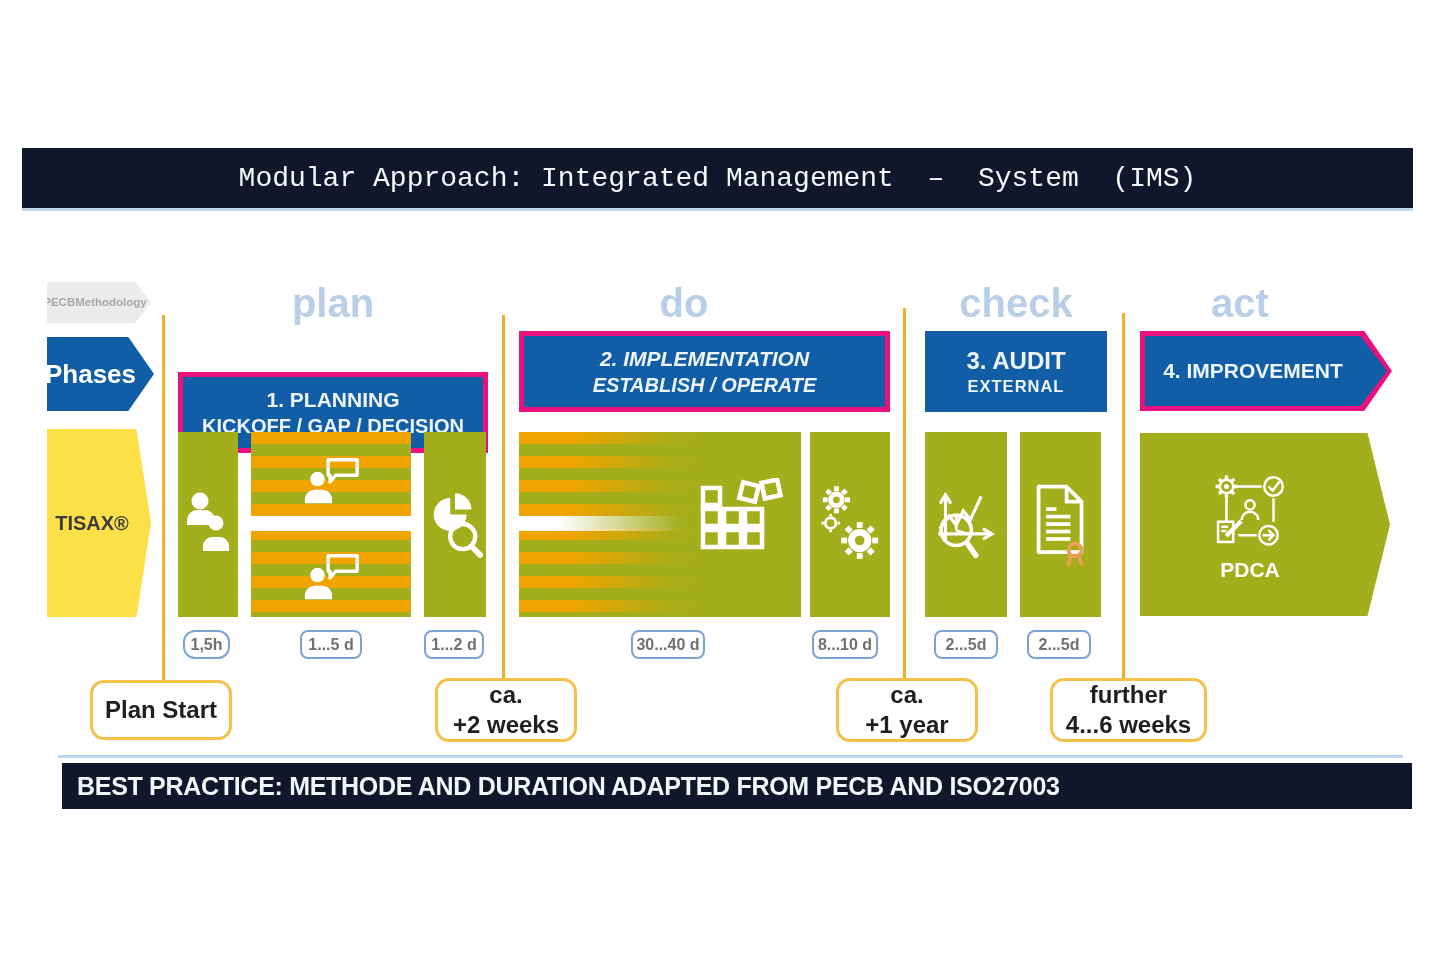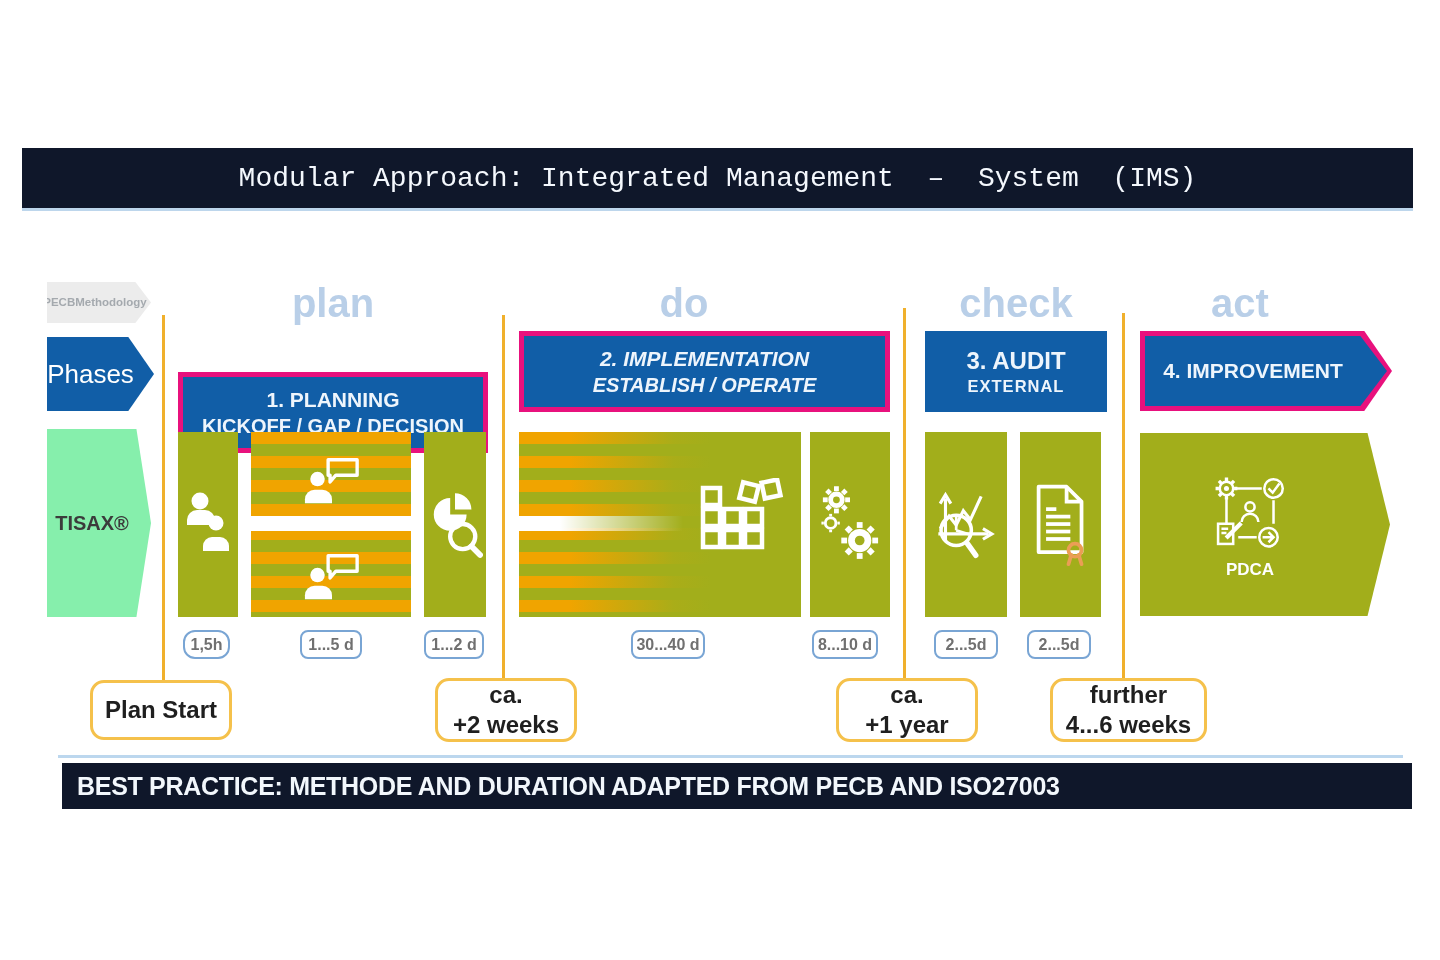--- a/index.html
+++ b/index.html
@@ -19,23 +19,23 @@
   
   .colhead{top:281px;text-align:center;font-size:40px;font-weight:bold;color:#b9cfe8;}
 
   
   .chev{display:flex;flex-direction:row;align-items:center;justify-content:center;}
   .pecb{left:47px;top:282px;width:104px;height:41px;background:#ececec;
         clip-path:polygon(0 0,85% 0,100% 50%,85% 100%,0 100%);
         color:#a4a9ae;font-weight:bold;font-size:11.5px;line-height:1.2;padding-right:8px;box-sizing:border-box;}
   .phasesArrow{left:47px;top:337px;width:107px;height:74px;background:#115ea7;
         clip-path:polygon(0 0,76% 0,100% 50%,76% 100%,0 100%);
-        color:#fff;font-weight:normal;font-size:26px;display:flex;align-items:center;justify-content:center;
+        color:#fff;font-weight:bold;font-size:26px;display:flex;align-items:center;justify-content:center;
         padding-right:20px;box-sizing:border-box;}
-  .tisax{left:47px;top:429px;width:104px;height:188px;background:#86efac;
+  .tisax{left:47px;top:429px;width:104px;height:188px;background:#fde047;
         clip-path:polygon(0 0,86% 0,100% 50%,86% 100%,0 100%);
         color:#3b3b3b;font-weight:bold;font-size:20px;display:flex;align-items:center;justify-content:center;
         padding-right:14px;box-sizing:border-box;}
 
   
   .phasebox{background:#115ea7;color:#eef5fc;font-weight:bold;display:flex;flex-direction:column;
             align-items:center;justify-content:center;text-align:center;box-sizing:border-box;line-height:1.3;}
   .pinkborder{border:5px solid #e8117d;}
   .phasebox .l1{font-size:21px;}
   .phasebox .l2{font-size:20px;}
@@ -55,21 +55,21 @@
   .fadeStripes{background-color:#a2ae1b;
            background-image:
              linear-gradient(90deg,rgba(162,174,27,0) 0%,rgba(162,174,27,0) 18%,rgba(162,174,27,.9) 55%,#a2ae1b 68%),
              repeating-linear-gradient(180deg,#f0a400 0 12px,#a2ae1b 12px 24px);}
   .band{position:absolute;left:0;top:84px;height:15px;background:#fff;}
   .band.full{right:0;}
   .band.fade{width:58%;background:linear-gradient(90deg,#fff 25%,rgba(255,255,255,0) 100%);}
   .actArrow{left:1140px;top:433px;width:250px;height:183px;background:#a2ae1b;
             clip-path:polygon(0 0,91% 0,100% 50%,91% 100%,0 100%);
             display:flex;flex-direction:column;align-items:center;justify-content:center;padding-right:30px;box-sizing:border-box;}
-  .pdcaLabel{color:#fff;font-weight:bold;font-size:17px;margin-top:6px;}
+  .pdcaLabel{color:#fff;font-weight:bold;font-size:21px;margin-top:6px;}
 
   
   .chip{top:630px;height:29px;background:#fff;border:2px solid #79a5d4;border-radius:8px;
         color:#707070;font-weight:bold;font-size:16px;display:flex;align-items:center;justify-content:center;
         box-sizing:border-box;}
 
   
   .yline{width:3px;background:#f0b02c;}
   .callout{background:#fff;border:3px solid #f5c14b;border-radius:14px;color:#1f1f1f;font-weight:bold;
            font-size:24px;line-height:1.25;display:flex;flex-direction:column;align-items:center;

